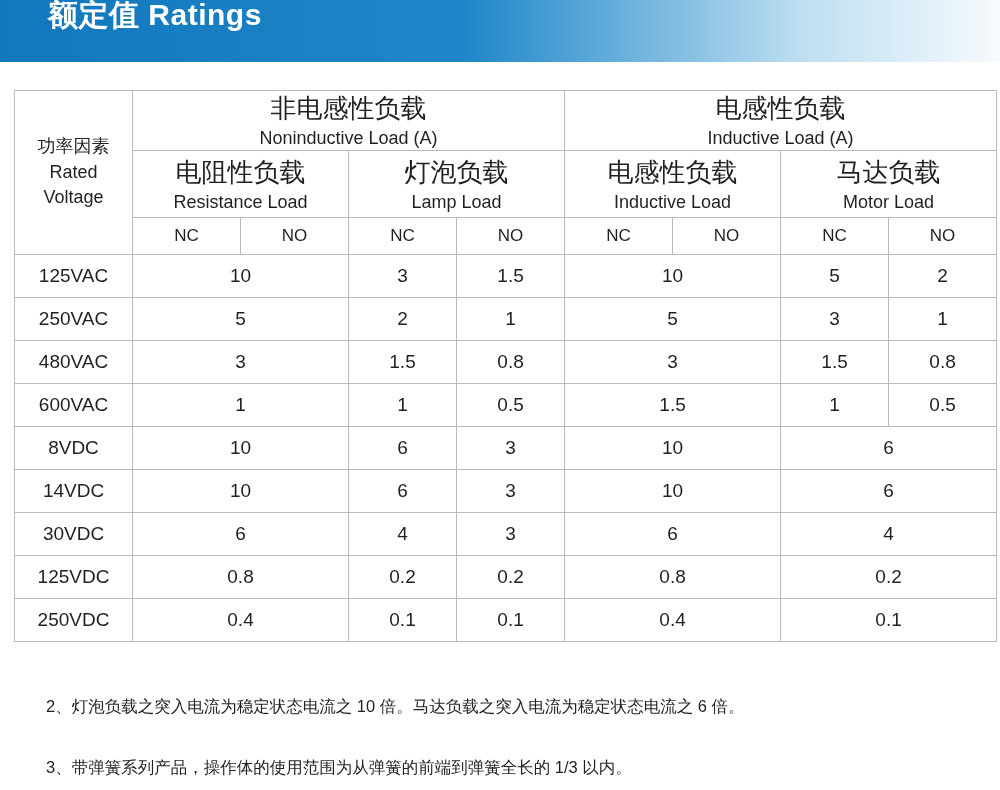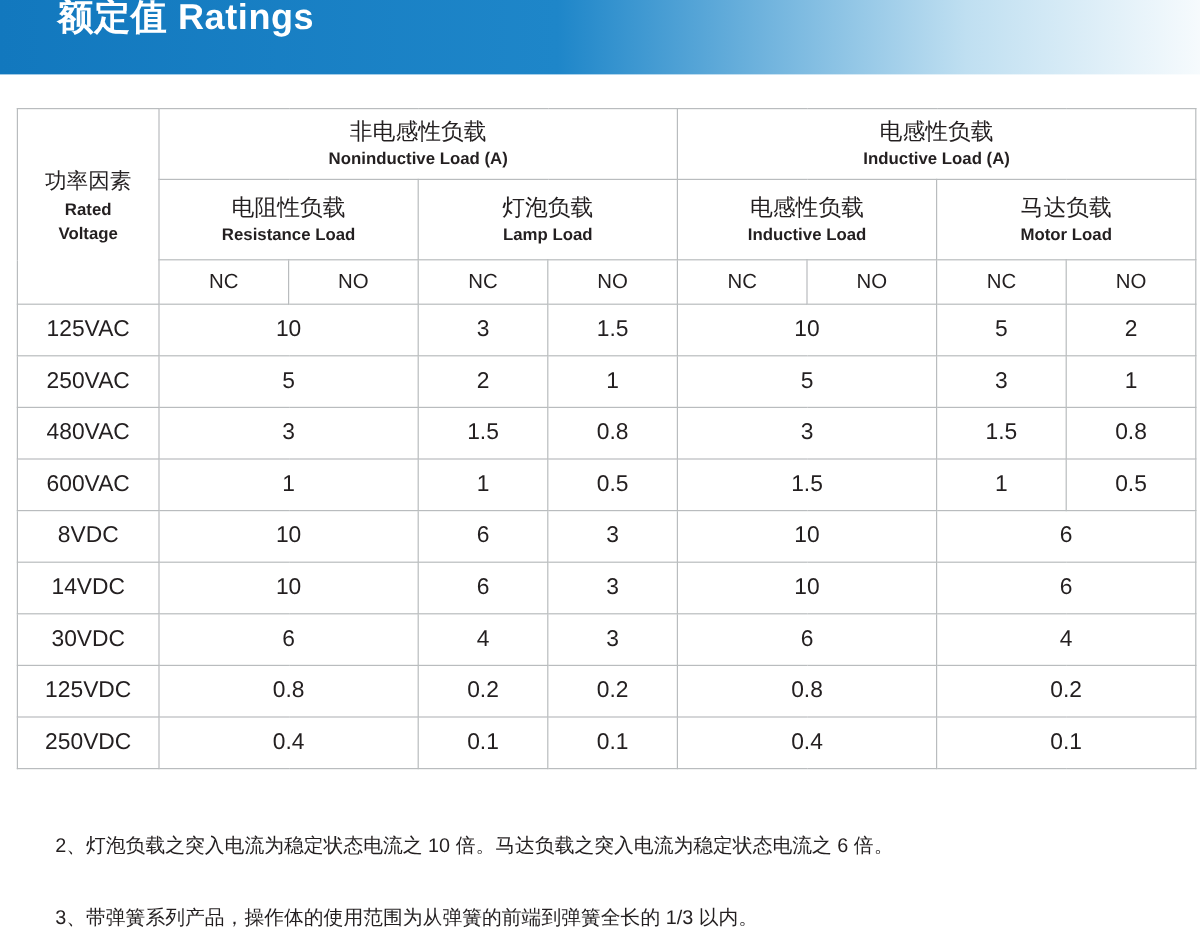--- a/index.html
+++ b/index.html
@@ -66,22 +66,22 @@
     font-size: 17px;
     height: 36px;
     margin-top: 48px;
   }
   .corner {
     font-size: 17px;
     line-height: 1.42;
     padding: 4px 2px;
   }
   .corner .cn { font-size: 18px; }
-  .cn { font-size: 19px; }
-  .en { font-size: 14px; font-weight: bold; }
+  .cn { font-size: 26px; }
+  .en { font-size: 18px; }
   .data-row td {
     height: 42px;
     font-size: 19px;
   }
   .volt-cell {
     font-size: 19px;
   }
 
   
   col.c-volt  { width: 118px; }

